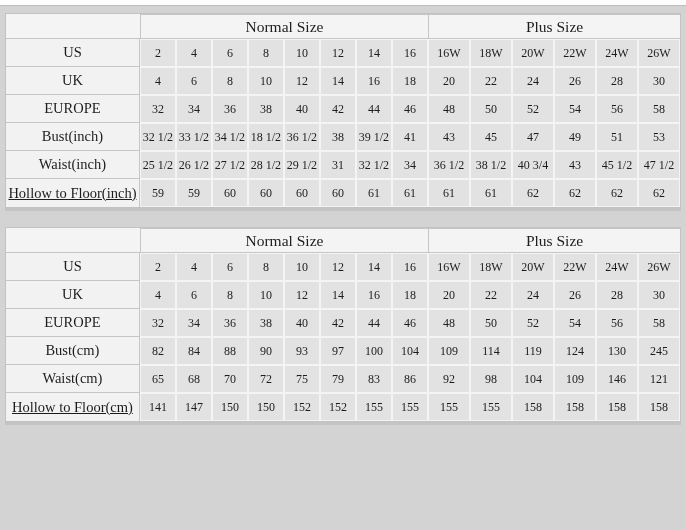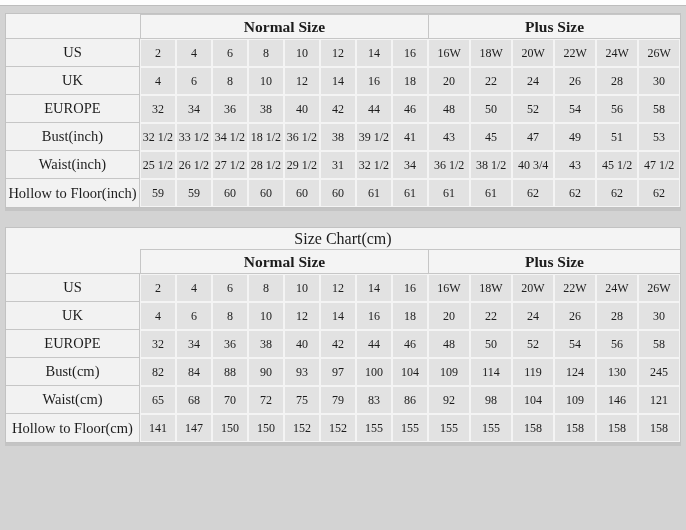--- a/index.html
+++ b/index.html
@@ -46,32 +46,32 @@
   td.corner {
     border-bottom: 1px solid #c6c6c6;
   }
   td.ghead {
     height: 23px;
     font-size: 15.5px;
     border-top: 1px solid #c6c6c6;
     border-left: 1px solid #c6c6c6;
     border-bottom: 1px solid #c6c6c6;
     background: #f4f4f4;
-    font-weight: bold;
   }
   td.lbl {
     height: 26px;
     font-size: 14.5px;
     background: #f2f2f2;
     border-bottom: 1px solid #c6c6c6;
     border-right: 1px solid #c6c6c6;
     margin-left: 12px;
   }
   tr:last-child td.lbl {
     border-bottom: none;
+    text-decoration: underline;
   }
   td.val {
     height: 26px;
     font-size: 12px;
     background: #e2e2e2;
     border: 1px solid #f4f4f4;
   }
 </style>
 </head>
 <body>
@@ -222,23 +222,20 @@
       <col style="width:36px">
     <col style="width:42px">
       <col style="width:42px">
       <col style="width:42px">
     <col style="width:42px">
       <col style="width:42px">
       <col style="width:42px">
   </colgroup>
   <thead>
     <tr>
-      <td class="title" colspan="15">Size Chart(cm)</td>
-    </tr>
-    <tr>
       <td class="corner"></td>
       <td class="ghead" colspan="8">Normal Size</td>
       <td class="ghead" colspan="6">Plus Size</td>
     </tr>
   </thead>
   <tbody>
       <tr>
         <td class="lbl">US</td>
         <td class="val">2</td>
         <td class="val">4</td>

